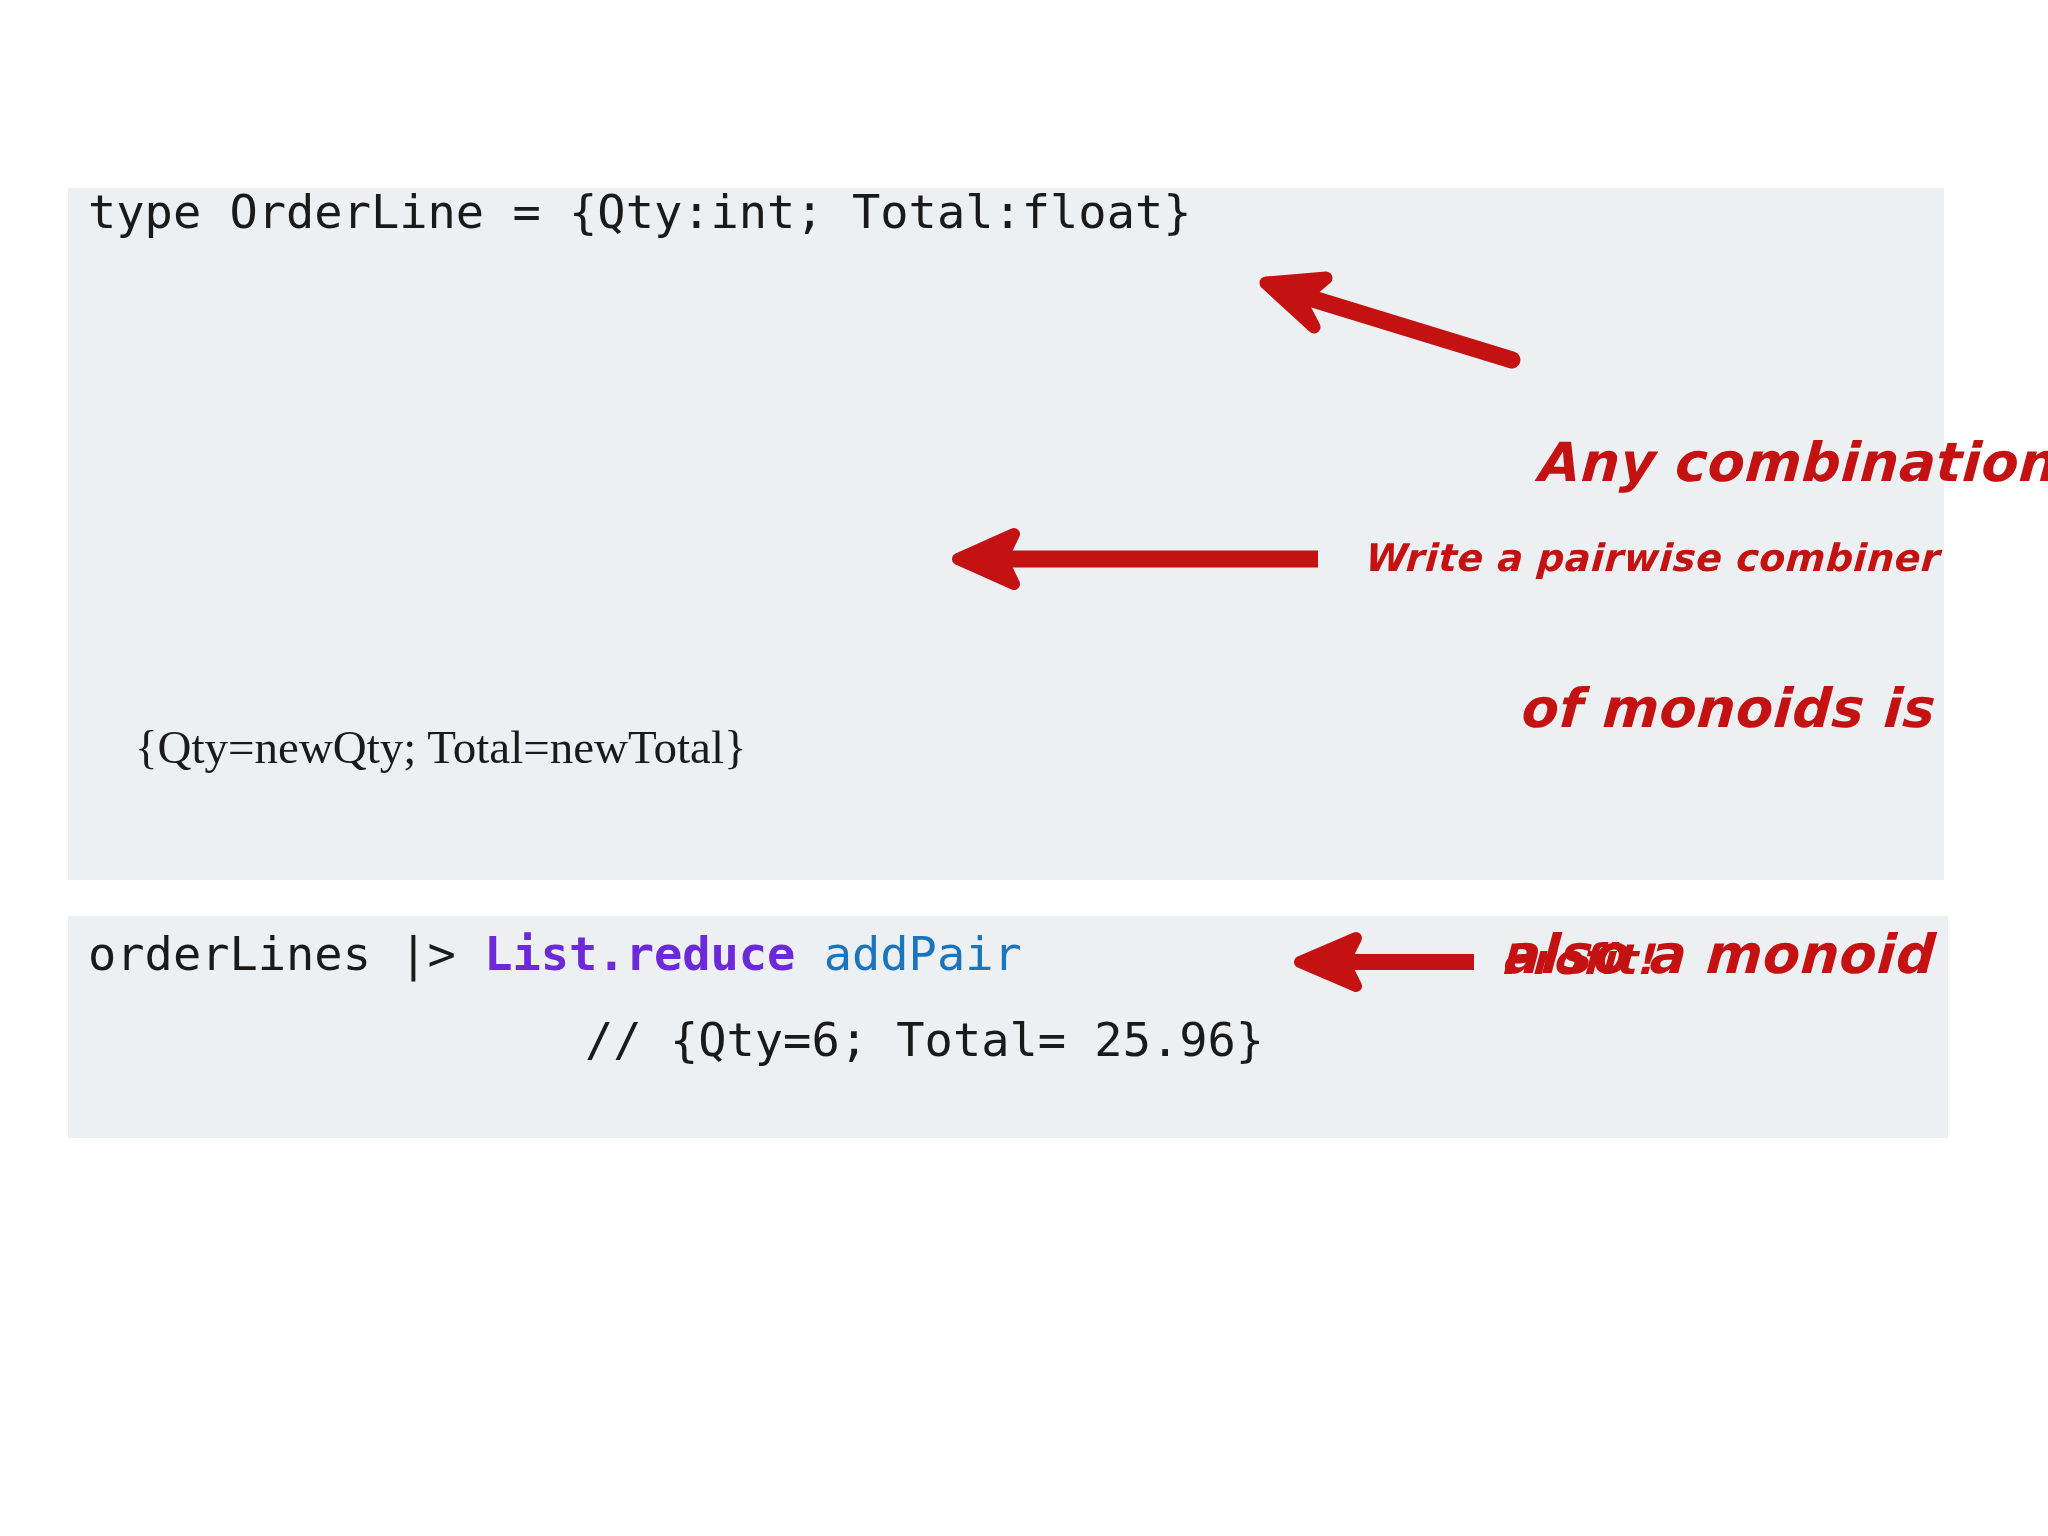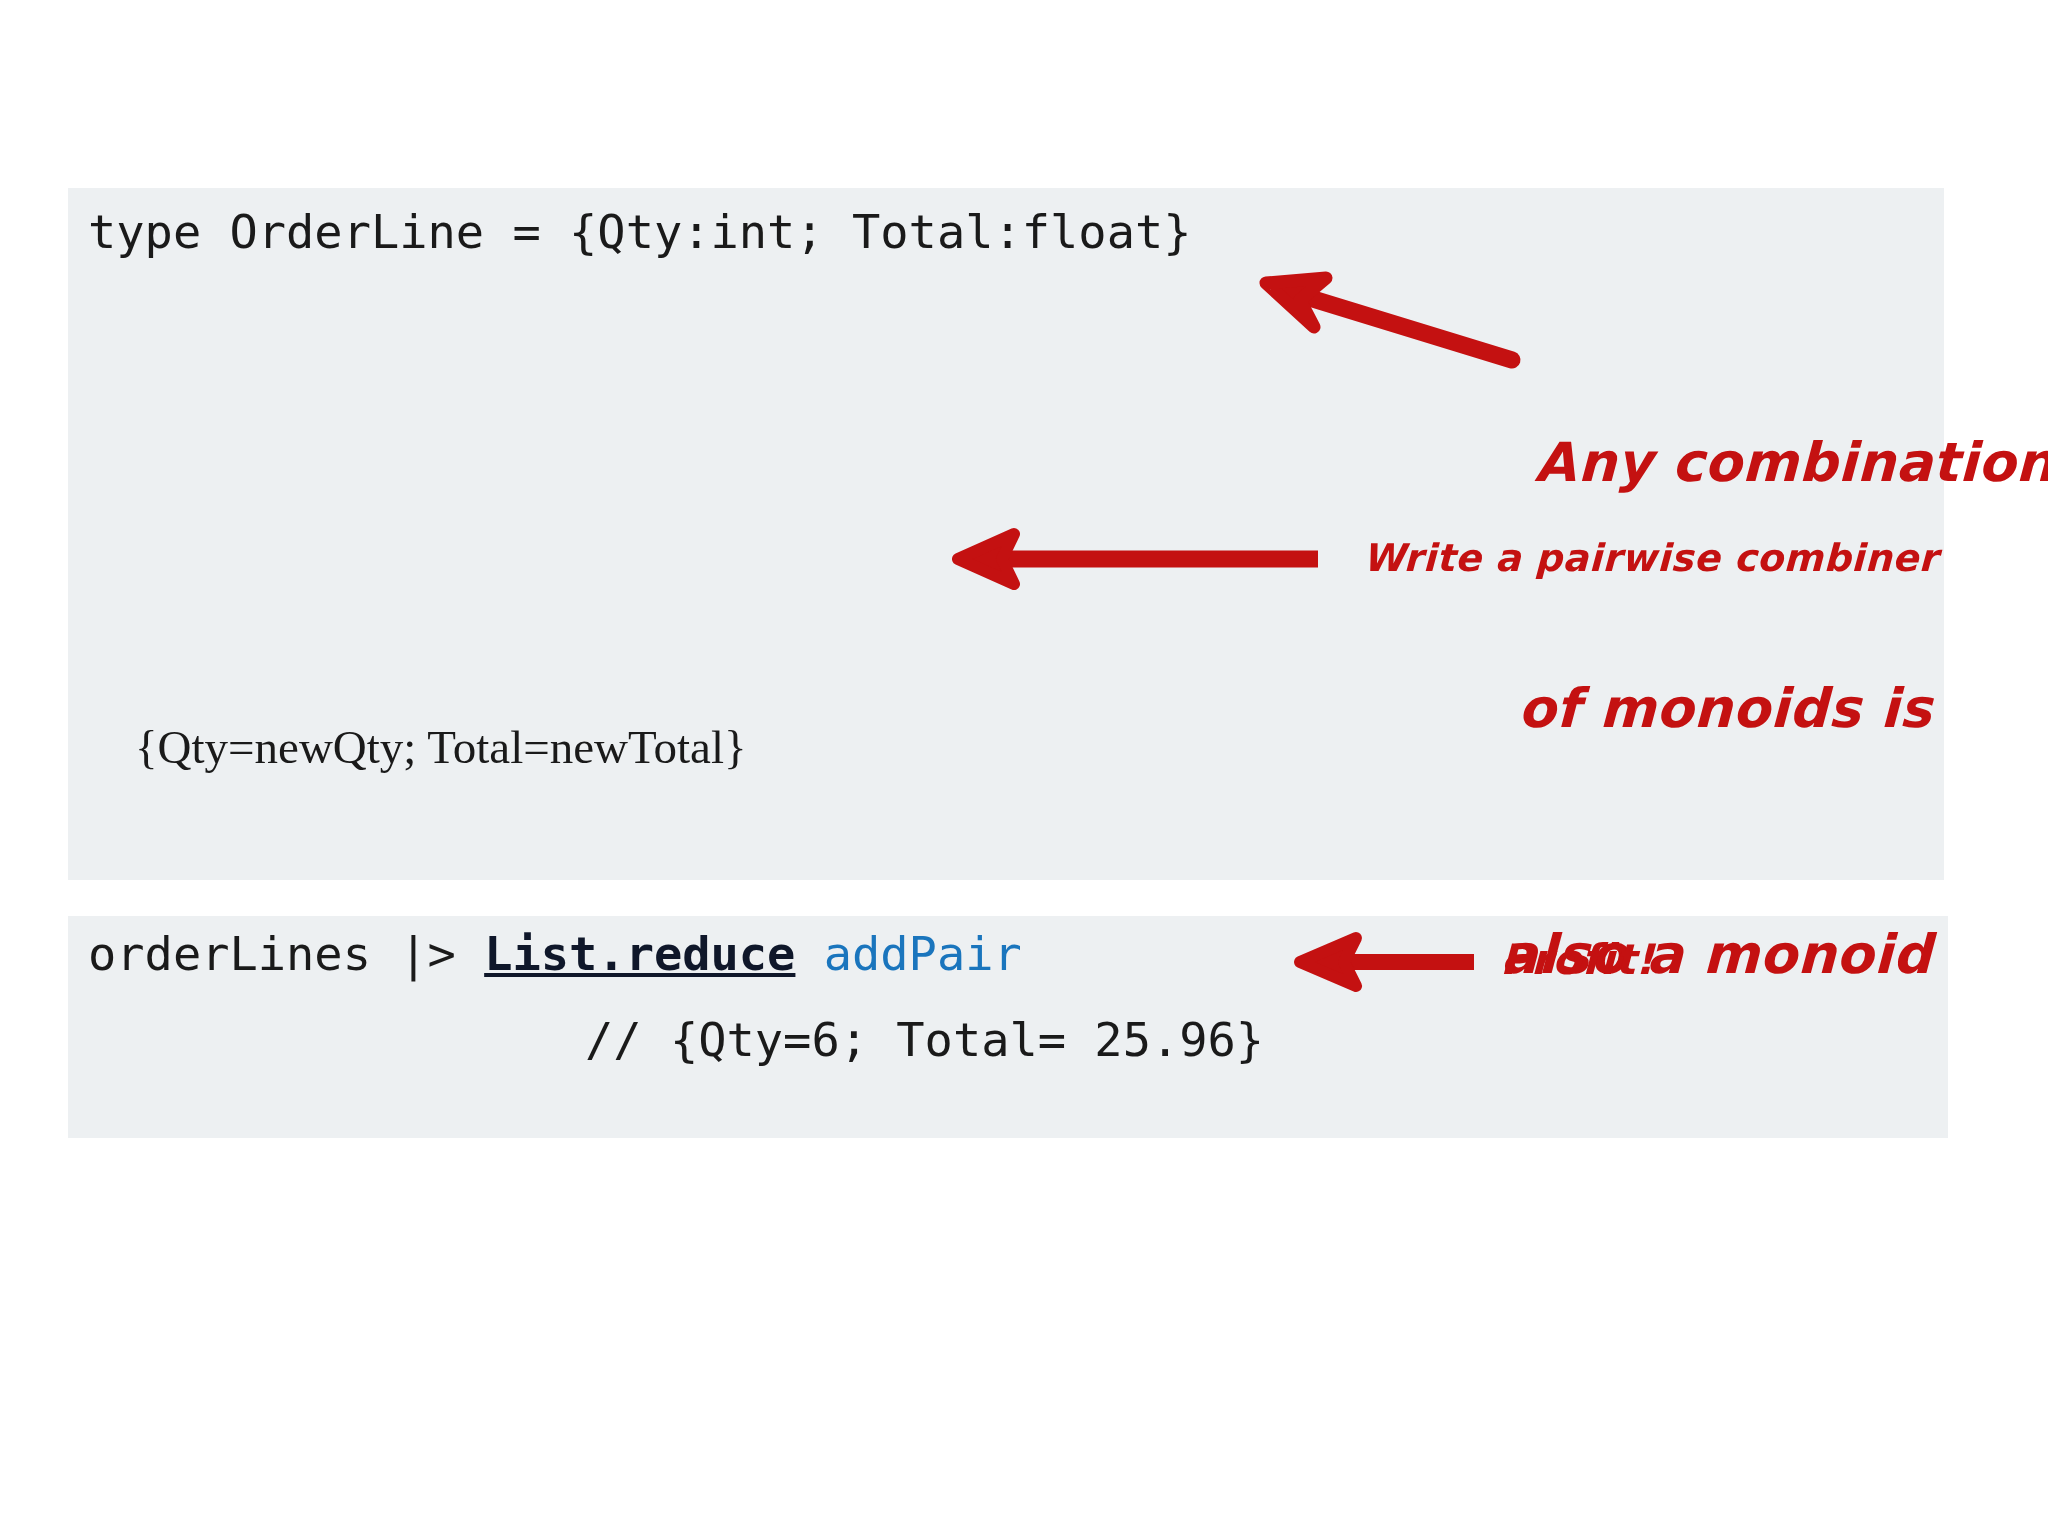--- a/index.html
+++ b/index.html
@@ -47,24 +47,24 @@
     font-family: "DejaVu Sans Mono", "Liberation Mono", monospace;
     font-size: 47px;
     line-height: 47px;
     color: #1a1a1a;
     white-space: pre;
     letter-spacing: 0px;
   }
 
   .kw-blue      { color: #1a75bd; font-weight: bold; }
   .kw-blue-norm { color: #1a75bd; font-weight: normal; }
-  .kw-red       { color: #0f172a; font-weight: bold; text-decoration: underline; }
+  .kw-red       { color: #6d28d9; font-weight: bold; }
 
   
-  #line-type     { left: 88px;  top: 208px; }
+  #line-type     { left: 88px;  top: 188px; }
   #line-addpair  { left: 88px;  top: 538px; }
   #line-newqty   { left: 88px;  top: 600px; }
   #line-newtotal { left: 88px;  top: 662px; }
   #line-record   { left: 88px;  top: 724px; font-family: Liberation Serif, serif; }
 
   #line-reduce   { left: 88px;  top: 930px; }
   #line-comment  { left: 104px;  top: 1016px; }
 
   
   #annotations {

